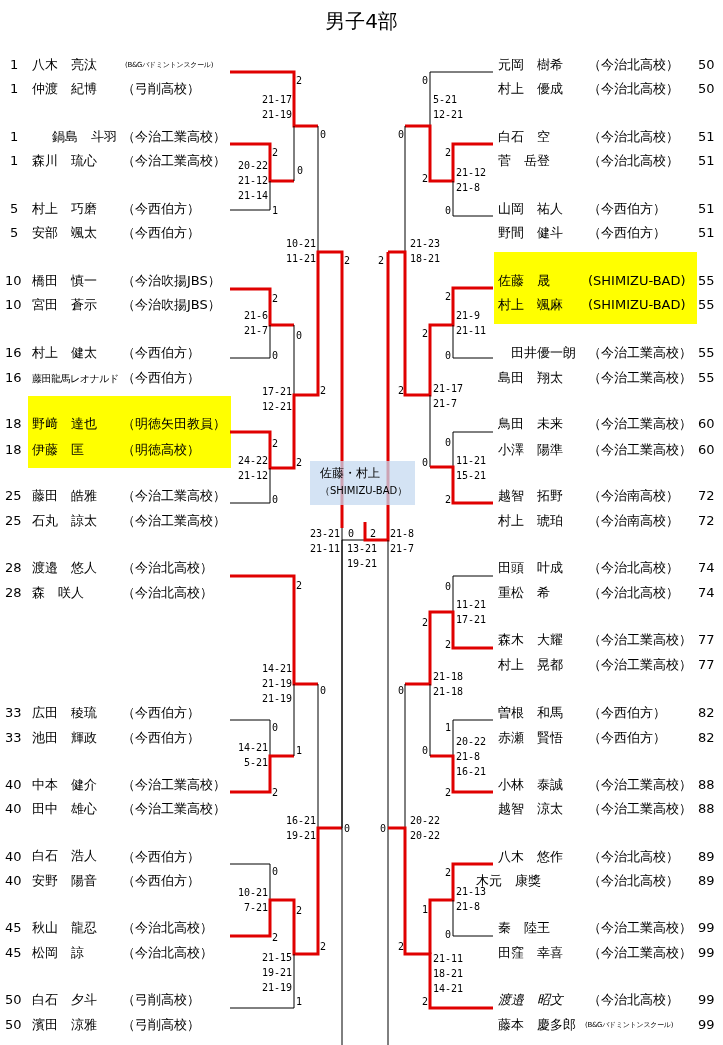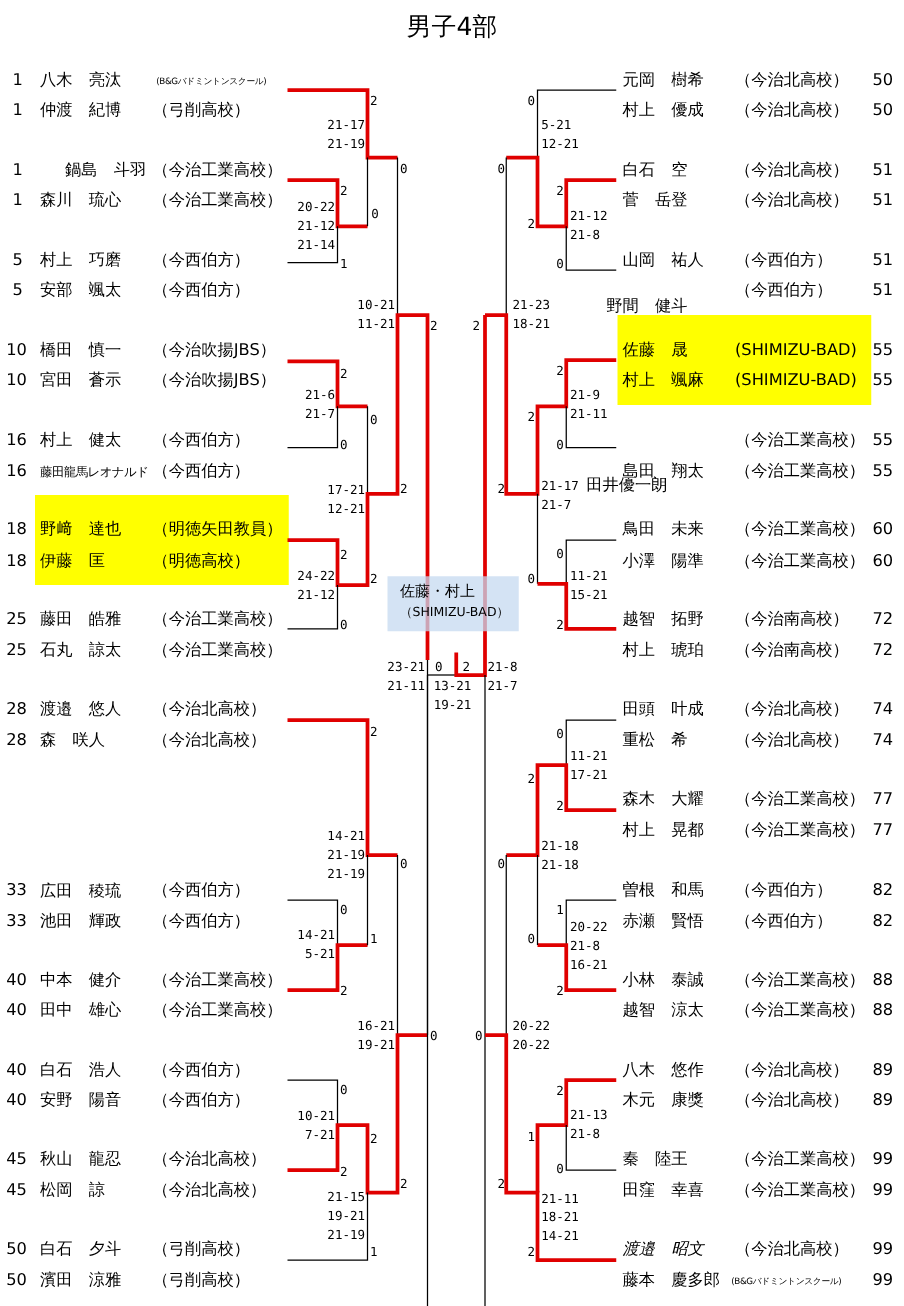--- a/index.html
+++ b/index.html
@@ -105,21 +105,21 @@
       <span class="name" style="left: 32px;">渡邉　悠人</span>
       <span class="team" style="left: 122px;">（今治北高校）</span>
     </div>
     <div class="row" style="top: 583px; left: 0px;">
       <span class="seed" style="left: 5px;">28</span>
       <span class="name" style="left: 32px;">森　咲人</span>
       <span class="team" style="left: 122px;">（今治北高校）</span>
     </div>
     <div class="row" style="top: 703px; left: 0px;">
       <span class="seed" style="left: 5px;">33</span>
-      <span class="name" style="left: 32px; font-family: Liberation Serif, serif;">広田　稜琉</span>
+      <span class="name" style="left: 32px;">広田　稜琉</span>
       <span class="team" style="left: 122px;">（今西伯方）</span>
     </div>
     <div class="row" style="top: 728px; left: 0px;">
       <span class="seed" style="left: 5px;">33</span>
       <span class="name" style="left: 32px;">池田　輝政</span>
       <span class="team" style="left: 122px;">（今西伯方）</span>
     </div>
     <div class="row" style="top: 775px; left: 0px;">
       <span class="seed" style="left: 5px;">40</span>
       <span class="name" style="left: 32px;">中本　健介</span>
@@ -182,36 +182,36 @@
       <span class="name" style="left: 498px;">菅　岳登</span>
       <span class="team" style="left: 588px;">（今治北高校）</span>
     </div>
     <div class="row" style="top: 199px; left: 0px;">
       <span class="seed" style="left: 698px;">51</span>
       <span class="name" style="left: 498px;">山岡　祐人</span>
       <span class="team" style="left: 588px;">（今西伯方）</span>
     </div>
     <div class="row" style="top: 223px; left: 0px;">
       <span class="seed" style="left: 698px;">51</span>
-      <span class="name" style="left: 485px; margin-top: 13px;">野間　健斗</span>
+      <span class="name" style="left: 498px;">野間　健斗</span>
       <span class="team" style="left: 588px;">（今西伯方）</span>
     </div>
     <div class="row" style="top: 271px; left: 0px;">
       <span class="seed" style="left: 698px;">55</span>
       <span class="name" style="left: 498px;">佐藤　晟</span>
       <span class="team" style="left: 588px;">(SHIMIZU-BAD)</span>
     </div>
     <div class="row" style="top: 295px; left: 0px;">
       <span class="seed" style="left: 698px;">55</span>
       <span class="name" style="left: 498px;">村上　颯麻</span>
       <span class="team" style="left: 588px;">(SHIMIZU-BAD)</span>
     </div>
     <div class="row" style="top: 343px; left: 0px;">
       <span class="seed" style="left: 698px;">55</span>
-      <span class="name" style="left: 469px; margin-top: 36px;">田井優一朗</span>
+      <span class="name" style="left: 511px;">田井優一朗</span>
       <span class="team" style="left: 588px;">（今治工業高校）</span>
     </div>
     <div class="row" style="top: 368px; left: 0px;">
       <span class="seed" style="left: 698px;">55</span>
       <span class="name" style="left: 498px;">島田　翔太</span>
       <span class="team" style="left: 588px;">（今治工業高校）</span>
     </div>
     <div class="row" style="top: 414px; left: 0px;">
       <span class="seed" style="left: 698px;">60</span>
       <span class="name" style="left: 498px;">鳥田　未来</span>
@@ -272,21 +272,21 @@
       <span class="name" style="left: 498px;">越智　涼太</span>
       <span class="team" style="left: 588px;">（今治工業高校）</span>
     </div>
     <div class="row" style="top: 847px; left: 0px;">
       <span class="seed" style="left: 698px;">89</span>
       <span class="name" style="left: 498px;">八木　悠作</span>
       <span class="team" style="left: 588px;">（今治北高校）</span>
     </div>
     <div class="row" style="top: 871px; left: 0px;">
       <span class="seed" style="left: 698px;">89</span>
-      <span class="name" style="left: 498px; text-align: center;">木元　康獎</span>
+      <span class="name" style="left: 476px; text-align: center;">木元　康獎</span>
       <span class="team" style="left: 588px;">（今治北高校）</span>
     </div>
     <div class="row" style="top: 918px; left: 0px;">
       <span class="seed" style="left: 698px;">99</span>
       <span class="name" style="left: 498px;">秦　陸王</span>
       <span class="team" style="left: 588px;">（今治工業高校）</span>
     </div>
     <div class="row" style="top: 943px; left: 0px;">
       <span class="seed" style="left: 698px;">99</span>
       <span class="name" style="left: 498px;">田窪　幸喜</span>

